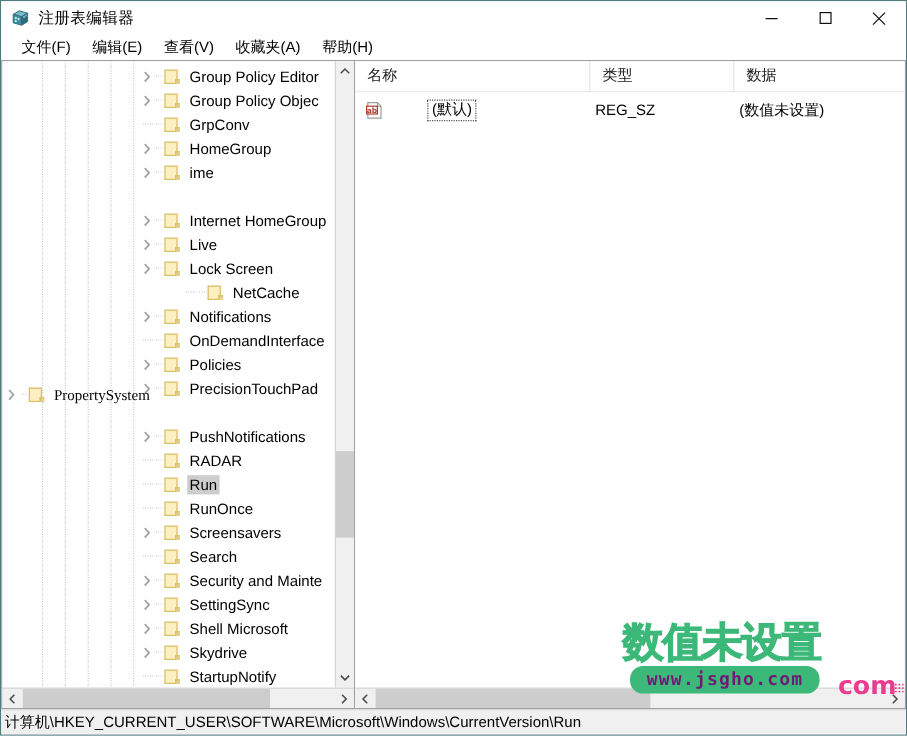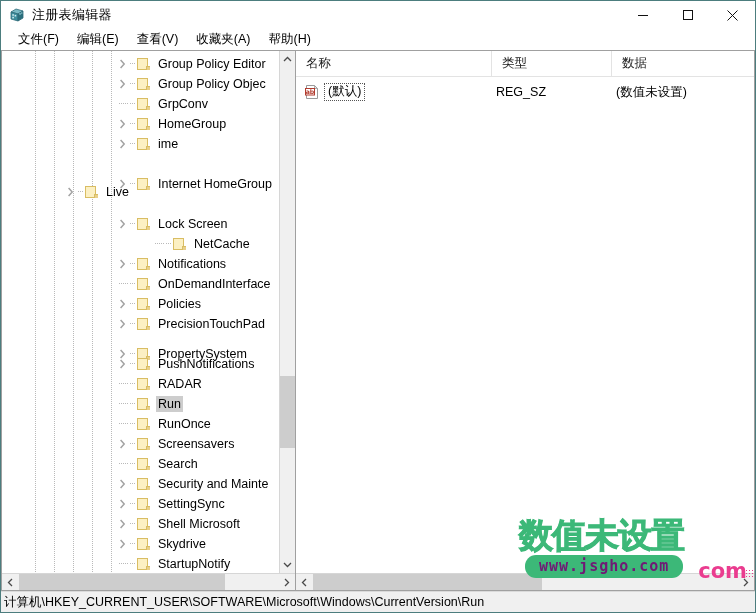--- a/index.html
+++ b/index.html
@@ -515,21 +515,21 @@
                   <polyline points="1.6,1 5.2,5 1.6,9" fill="none" stroke="#a3a3a3" stroke-width="1.5"></polyline>
                 </svg>
               </div>
               <div class="tw-dots"></div>
               <div class="folder">
                 <div class="fbody"></div>
                 <div class="ffold"></div>
               </div>
               <span class="tree-label">Internet HomeGroup</span>
             </div>
-            <div class="tree-row" style="top: 131px; padding-left: 61px;">
+            <div class="tree-row" style="top: 143px; padding-left: 113px;">
               <div class="tw-arrow">
                 <svg width="7" height="10" viewBox="0 0 7 10">
                   <polyline points="1.6,1 5.2,5 1.6,9" fill="none" stroke="#a3a3a3" stroke-width="1.5"></polyline>
                 </svg>
               </div>
               <div class="tw-dots"></div>
               <div class="folder">
                 <div class="fbody"></div>
                 <div class="ffold"></div>
               </div>
@@ -598,21 +598,21 @@
                   <polyline points="1.6,1 5.2,5 1.6,9" fill="none" stroke="#a3a3a3" stroke-width="1.5"></polyline>
                 </svg>
               </div>
               <div class="tw-dots"></div>
               <div class="folder">
                 <div class="fbody"></div>
                 <div class="ffold"></div>
               </div>
               <span class="tree-label">PrecisionTouchPad</span>
             </div>
-            <div class="tree-row" style="top: 293px; padding-left: 113px;">
+            <div class="tree-row" style="top: 268px;  font-family: Liberation Serif, serif;">
               <div class="tw-arrow">
                 <svg width="7" height="10" viewBox="0 0 7 10">
                   <polyline points="1.6,1 5.2,5 1.6,9" fill="none" stroke="#a3a3a3" stroke-width="1.5"></polyline>
                 </svg>
               </div>
               <div class="tw-dots"></div>
               <div class="folder">
                 <div class="fbody"></div>
                 <div class="ffold"></div>
               </div>
@@ -781,21 +781,21 @@
         </div>
         <div class="col" style="width:120px;">
           <span>类型</span>
         </div>
         <div class="col" style="flex:1;">
           <span>数据</span>
         </div>
       </div>
 
       <div id="list-area">
-        <div class="list-row" style="top:4px;position:absolute;left:0;right:0;">
+        <div class="list-row" style="top:4px;position:absolute;left:0;right:0;gap:32px;">
           <div class="ab-icon">
             <svg width="16" height="16" viewBox="0 0 16 16">
               <path d="M2.5,1.5 h8 l3,3 v10 h-11 z" fill="#ffffff" stroke="#9b9b9b" stroke-width="1"></path>
               <path d="M10.5,1.5 v3 h3 z" fill="#e6e6e6" stroke="#9b9b9b" stroke-width="0.8"></path>
               <rect x="1.5" y="4.5" width="9" height="6.5" fill="#ffffff" stroke="#b23b2e" stroke-width="1"></rect>
               <text x="6" y="9.9" font-family="DejaVu Sans, sans-serif" font-size="6.2" font-weight="bold" fill="#b23b2e" text-anchor="middle">ab</text>
             </svg>
           </div>
           <span class="cell-name">(默认)</span>
           <span class="cell" style="left:200px;">REG_SZ</span>

